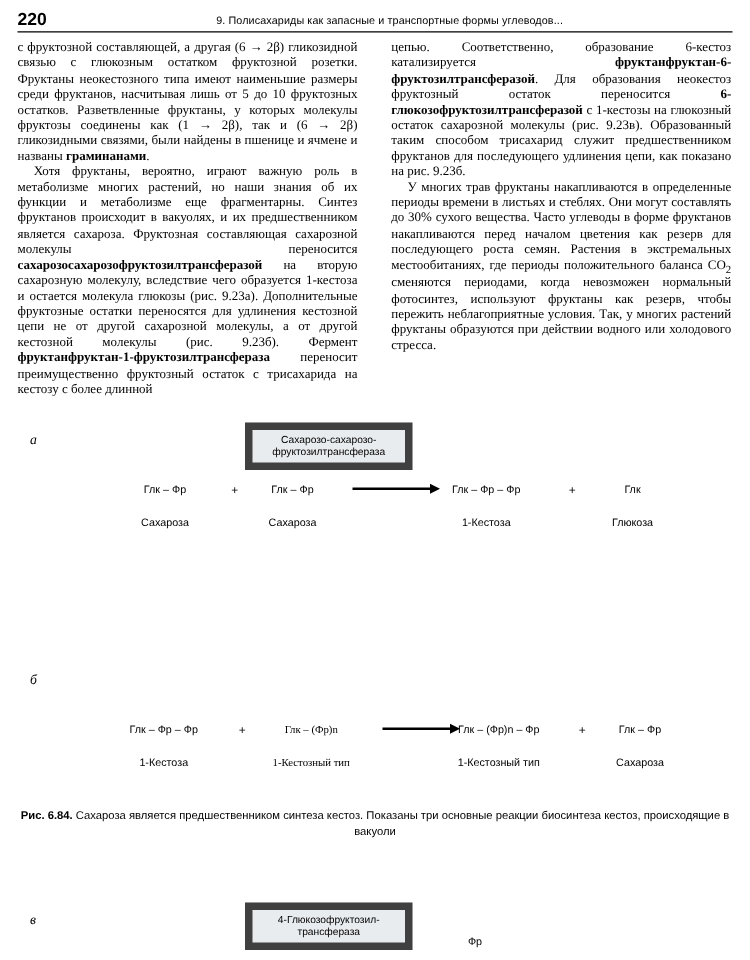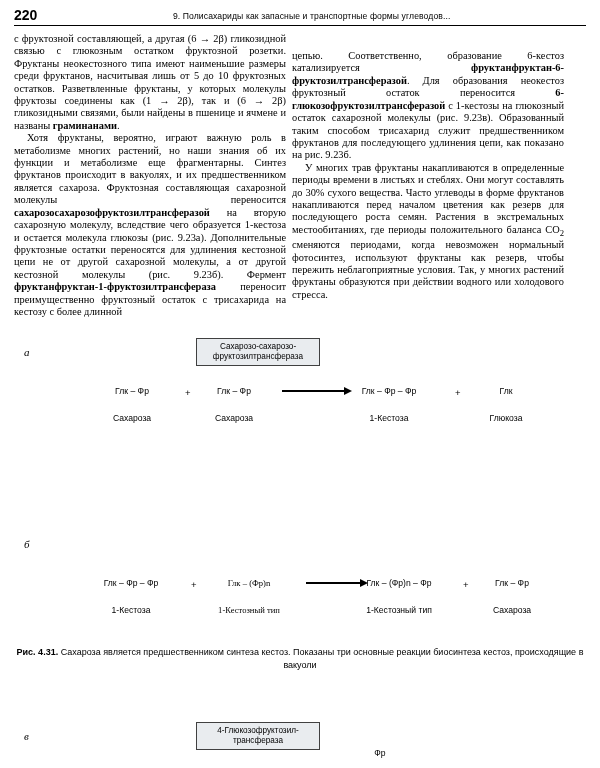--- a/index.html
+++ b/index.html
@@ -6,31 +6,31 @@
   body{width:600px;height:768px;font-family:"Liberation Serif",serif;color:#000;overflow:hidden;}
   .page{position:relative;width:600px;height:768px;}
 
   
   .header{display:flex;align-items:flex-end;padding:8px 14px 0 14px;}
   .page-num{font-family:"Liberation Sans",sans-serif;font-weight:bold;font-size:14px;line-height:14px;}
   .header-title{flex:1;text-align:center;font-family:"Liberation Sans",sans-serif;font-size:8.6px;line-height:10px;letter-spacing:0.1px;padding-bottom:1px;}
   .rule{margin:3px 14px 0 14px;border-top:1px solid #000;}
 
   
-  .cols{display:flex;gap:6px;padding:7px 14px 0 14px;align-items:center;}
+  .cols{display:flex;gap:27px;padding:7px 14px 0 14px;}
   .col{width:272px;font-size:10.4px;line-height:12.4px;text-align:justify;text-justify:inter-word;hyphens:manual;}
   .col p{margin:0;}
   .col p.ind{text-indent:13px;}
   b{font-weight:bold;}
 
   
   .figure{position:relative;margin:20px 14px 0 14px;height:300px;font-family:"Liberation Sans",sans-serif;}
   .panel{position:relative;height:92px;}
   .panel-letter{position:absolute;left:10px;top:8px;font-family:"Liberation Serif",serif;font-style:italic;font-size:11px;}
-  .enzbox{position:absolute;border:1px solid #404040;background:#e9ecef;
+  .enzbox{position:absolute;border:6px solid #404040;background:#e9ecef;
           font-size:8.2px;line-height:10px;text-align:center;padding:3px 6px;color:#000;}
   .term{position:absolute;text-align:center;font-size:8.6px;line-height:10.5px;}
   .term .t1{display:block;white-space:nowrap;}
   .term .t2{display:block;white-space:nowrap;margin-top:16px;}
   .plus{position:absolute;font-size:9.5px;}
   .arrow{position:absolute;height:10px;}
   .arrow .shaft{position:absolute;left:0;top:4px;height:1.3px;background:#000;}
   .arrow .head{position:absolute;top:0.4px;width:0;height:0;border-top:4.5px solid transparent;border-bottom:4.5px solid transparent;border-left:8px solid #000;}
   .sup{position:absolute;font-size:8.6px;text-align:center;}
 
@@ -124,16 +124,16 @@
     <div class="panel" style="top:0">
       <div class="panel-letter" style="top:208px">в</div>
       <div class="enzbox" style="left:182px;top:200px;width:110px;">4-Глюкозофруктозил-трансфераза</div>
 
       <div class="sup" style="left:346px;top:226px;width:40px;">Фр</div>
 
     </div>
   </div>
 
   <div class="caption">
-    <b>Рис. 4.31.</b><span> Сахароза является предшественником синтеза кестоз. Показаны три основные реакции биосинтеза кестоз, происходящие в вакуоли</span>
+    <b>Рис. 6.84.</b><span> Сахароза является предшественником синтеза кестоз. Показаны три основные реакции биосинтеза кестоз, происходящие в вакуоли</span>
   </div>
 
 </div>
 
 </body></html>

